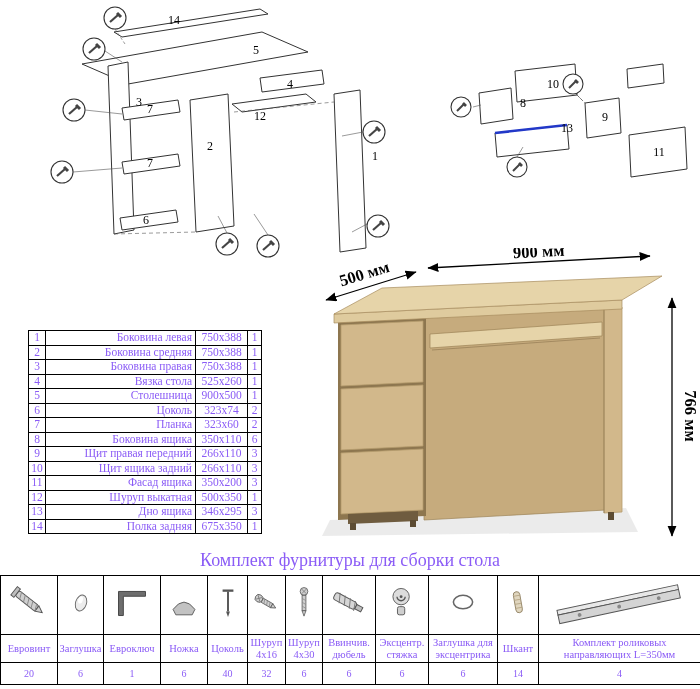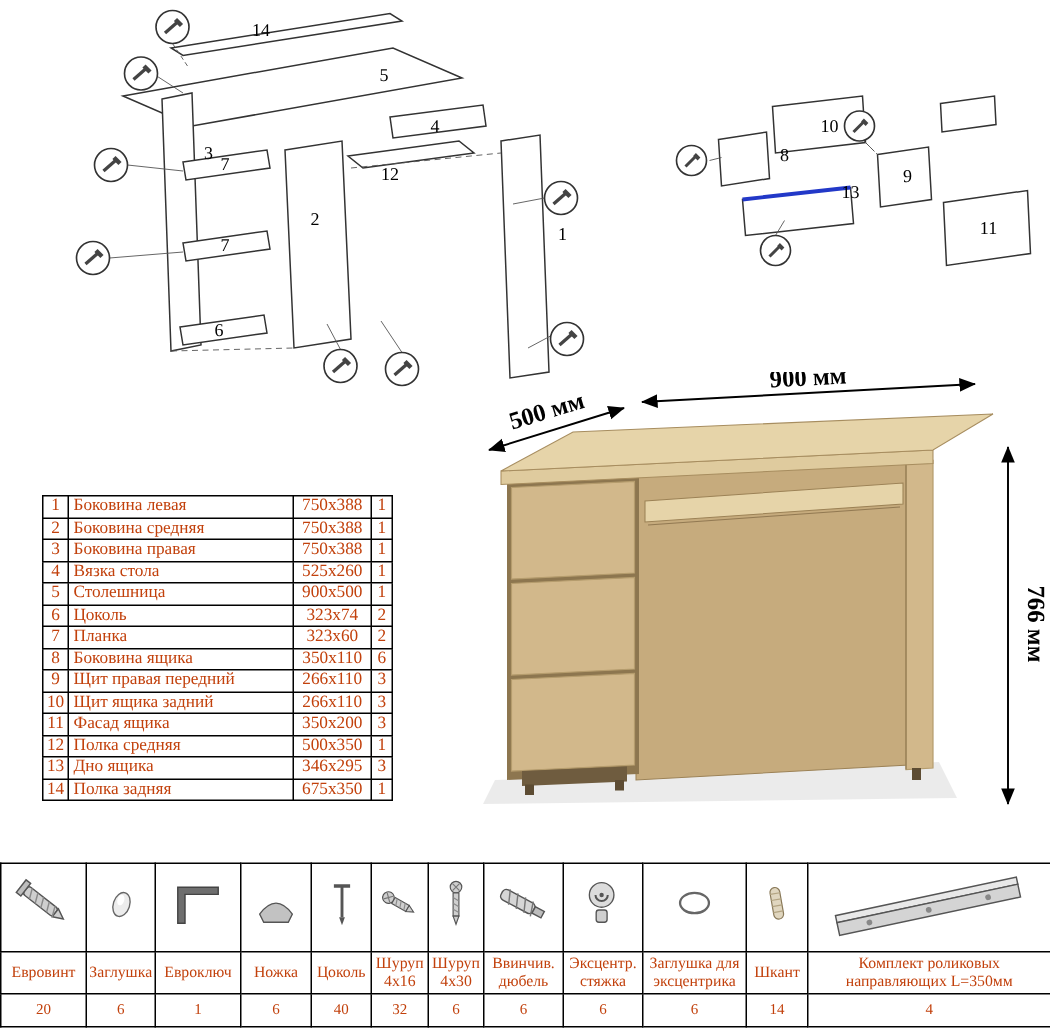--- a/index.html
+++ b/index.html
@@ -1,24 +1,24 @@
 <!DOCTYPE html>
 <html><head>
 <meta charset="utf-8">
 <style>
   html,body{margin:0;padding:0;background:#fff;}
-  .page{position:relative;width:700px;height:689px;background:#fff;color:#c2410c;
+  .page{position:relative;width:700px;height:689px;background:#fff;color:#8b5cf6;
         font-family:"Liberation Serif",serif;overflow:hidden;}
   svg text{font-family:"Liberation Serif",serif;fill:#000;}
   .exploded-left{position:absolute;left:22px;top:2px;}
   .exploded-right{position:absolute;left:427px;top:55px;}
   .desk-svg{position:absolute;left:320px;top:248px;}
   .parts-table{position:absolute;left:28px;top:330px;border-collapse:collapse;
                font-size:11.5px;line-height:1;}
-  .parts-table td{border:1px solid #000;padding:1px 3px;height:11px;white-space:nowrap;}
+  .parts-table td{border:1px solid #000;padding:1px 3px;height:11px;white-space:nowrap;text-align:right;}
   .parts-table td.c{text-align:center;padding:1px 1px;}
   .hw-title{position:absolute;left:0;top:550px;width:700px;text-align:center;font-size:18px;}
   .hw-table{position:absolute;left:0;top:575px;width:700px;border-collapse:collapse;
             table-layout:fixed;text-align:center;}
   .hw-table td{border:1px solid #000;padding:0 1px;overflow:hidden;}
   .hw-icons td{height:58px;vertical-align:middle;}
   .hw-names td{height:27px;font-size:10.5px;line-height:1.05;vertical-align:middle;}
   .hw-qty td{height:21px;font-size:10px;}
 </style>
 </head>
@@ -188,21 +188,21 @@
           <td class="c">3</td>
         </tr>
       <tr>
           <td class="c">11</td>
           <td>Фасад ящика</td>
           <td class="c">350х200</td>
           <td class="c">3</td>
         </tr>
       <tr>
           <td class="c">12</td>
-          <td>Полка средняя</td>
+          <td>Шуруп выкатная</td>
           <td class="c">500х350</td>
           <td class="c">1</td>
         </tr>
       <tr>
           <td class="c">13</td>
           <td>Дно ящика</td>
           <td class="c">346х295</td>
           <td class="c">3</td>
         </tr>
       <tr>
@@ -243,20 +243,21 @@
       <line x1="6" y1="52" x2="96" y2="24" marker-start="url(#arr)" marker-end="url(#arr)"></line>
       <line x1="352" y1="50" x2="352" y2="288" marker-start="url(#arr)" marker-end="url(#arr)"></line>
     </g>
     <g font-size="16.5" font-weight="bold" text-anchor="middle">
       <text x="219" y="9" transform="rotate(-3 219 9)">900 мм</text>
       <text x="46" y="31" transform="rotate(-17 46 31)">500 мм</text>
       <text x="365" y="168" transform="rotate(90 365 168)">766 мм</text>
     </g>
   </svg>
 
+  <div class="hw-title">Комплект фурнитуры для сборки стола</div>
 
   <table class="hw-table">
     <colgroup>
       <col style="width:57px">
         <col style="width:46px">
         <col style="width:57px">
         <col style="width:47px">
       <col style="width:40px">
         <col style="width:38px">
         <col style="width:37px">

